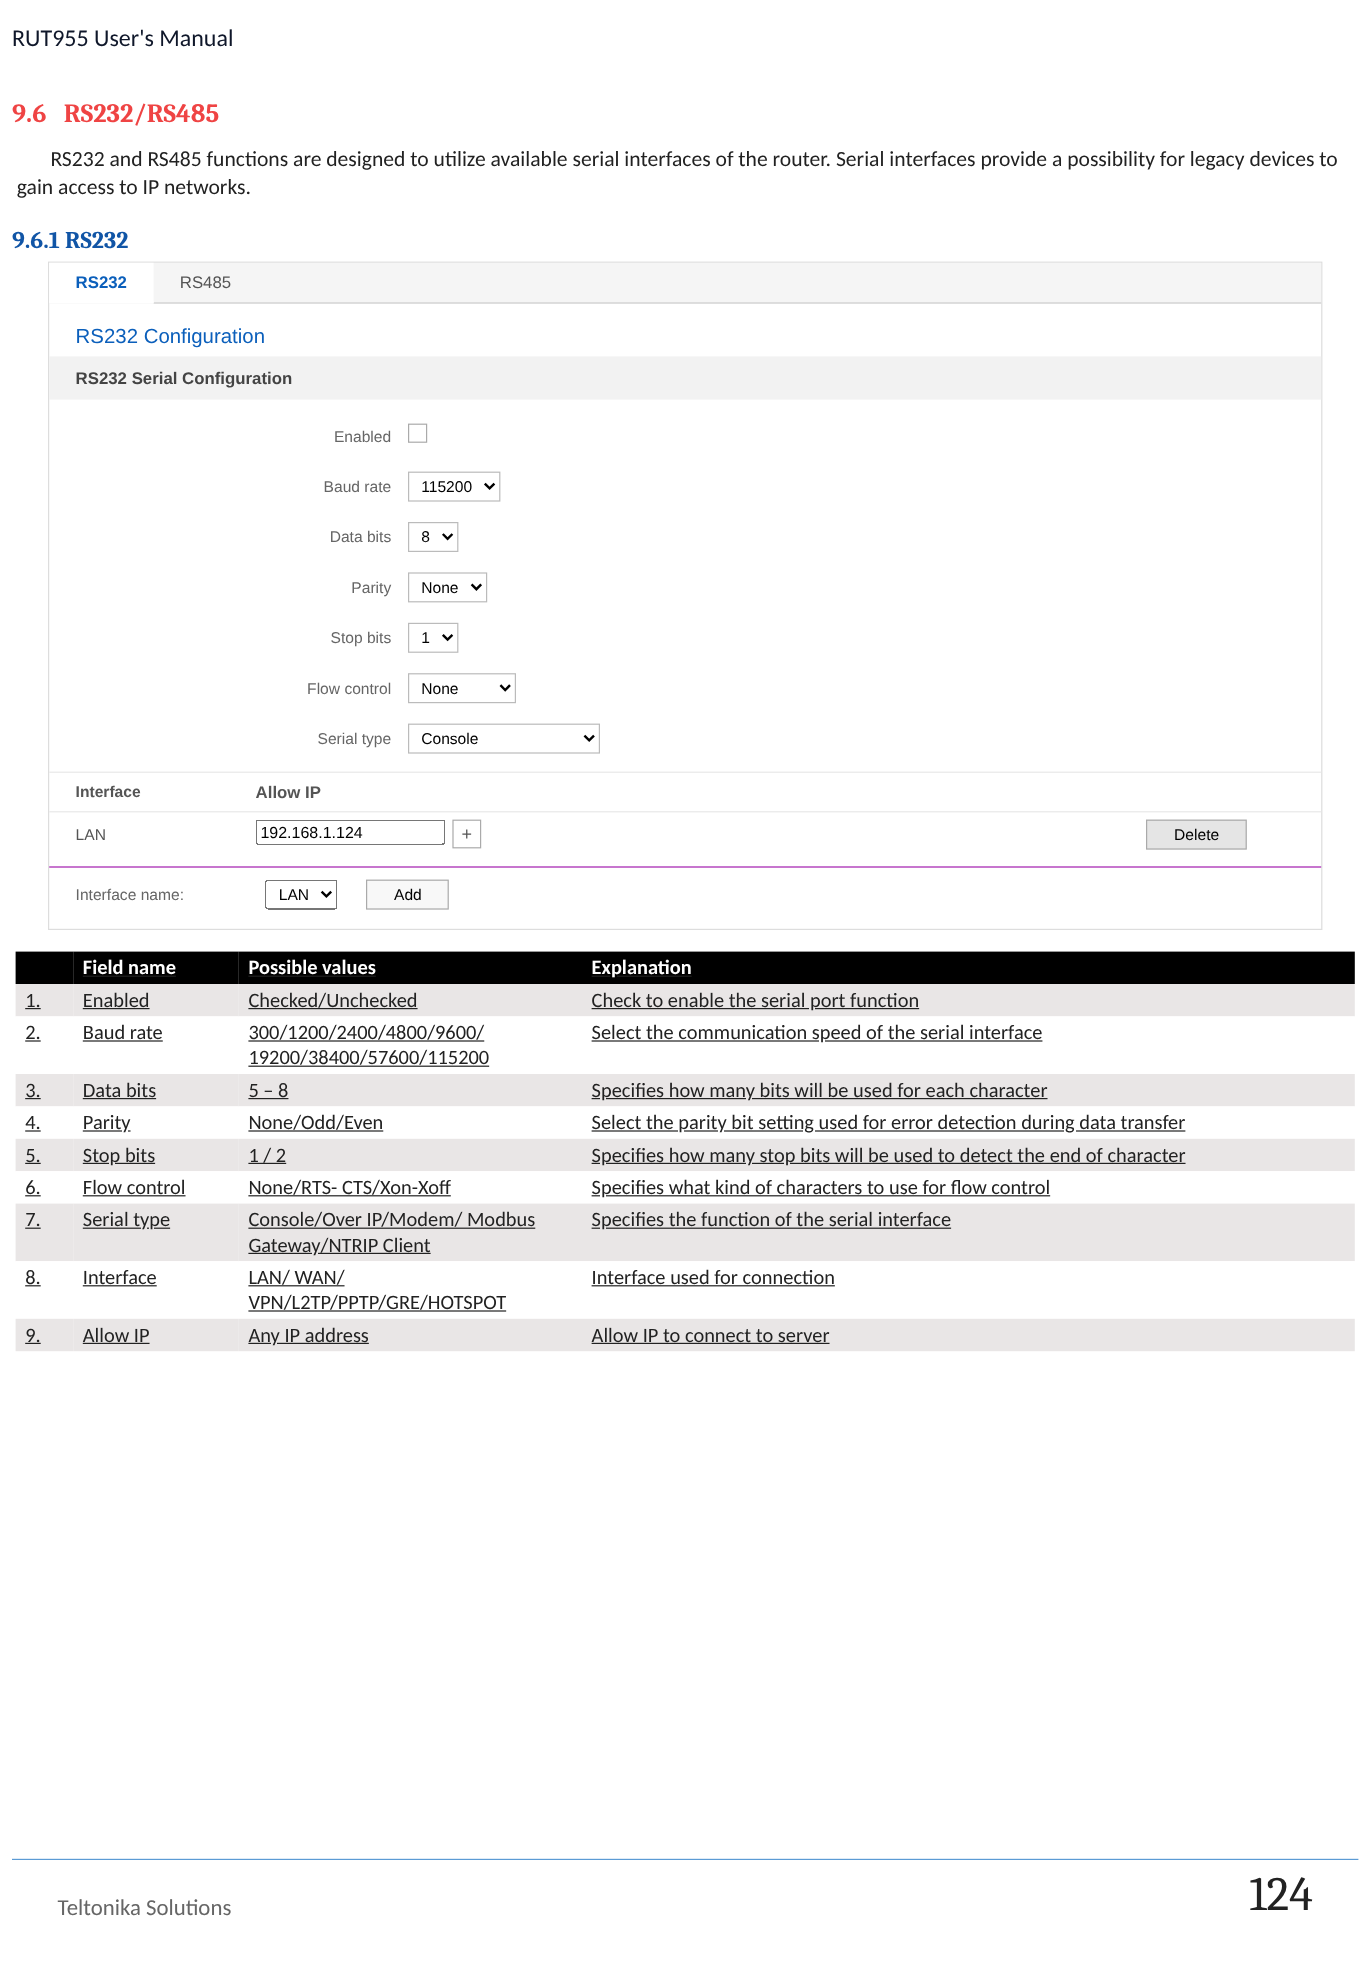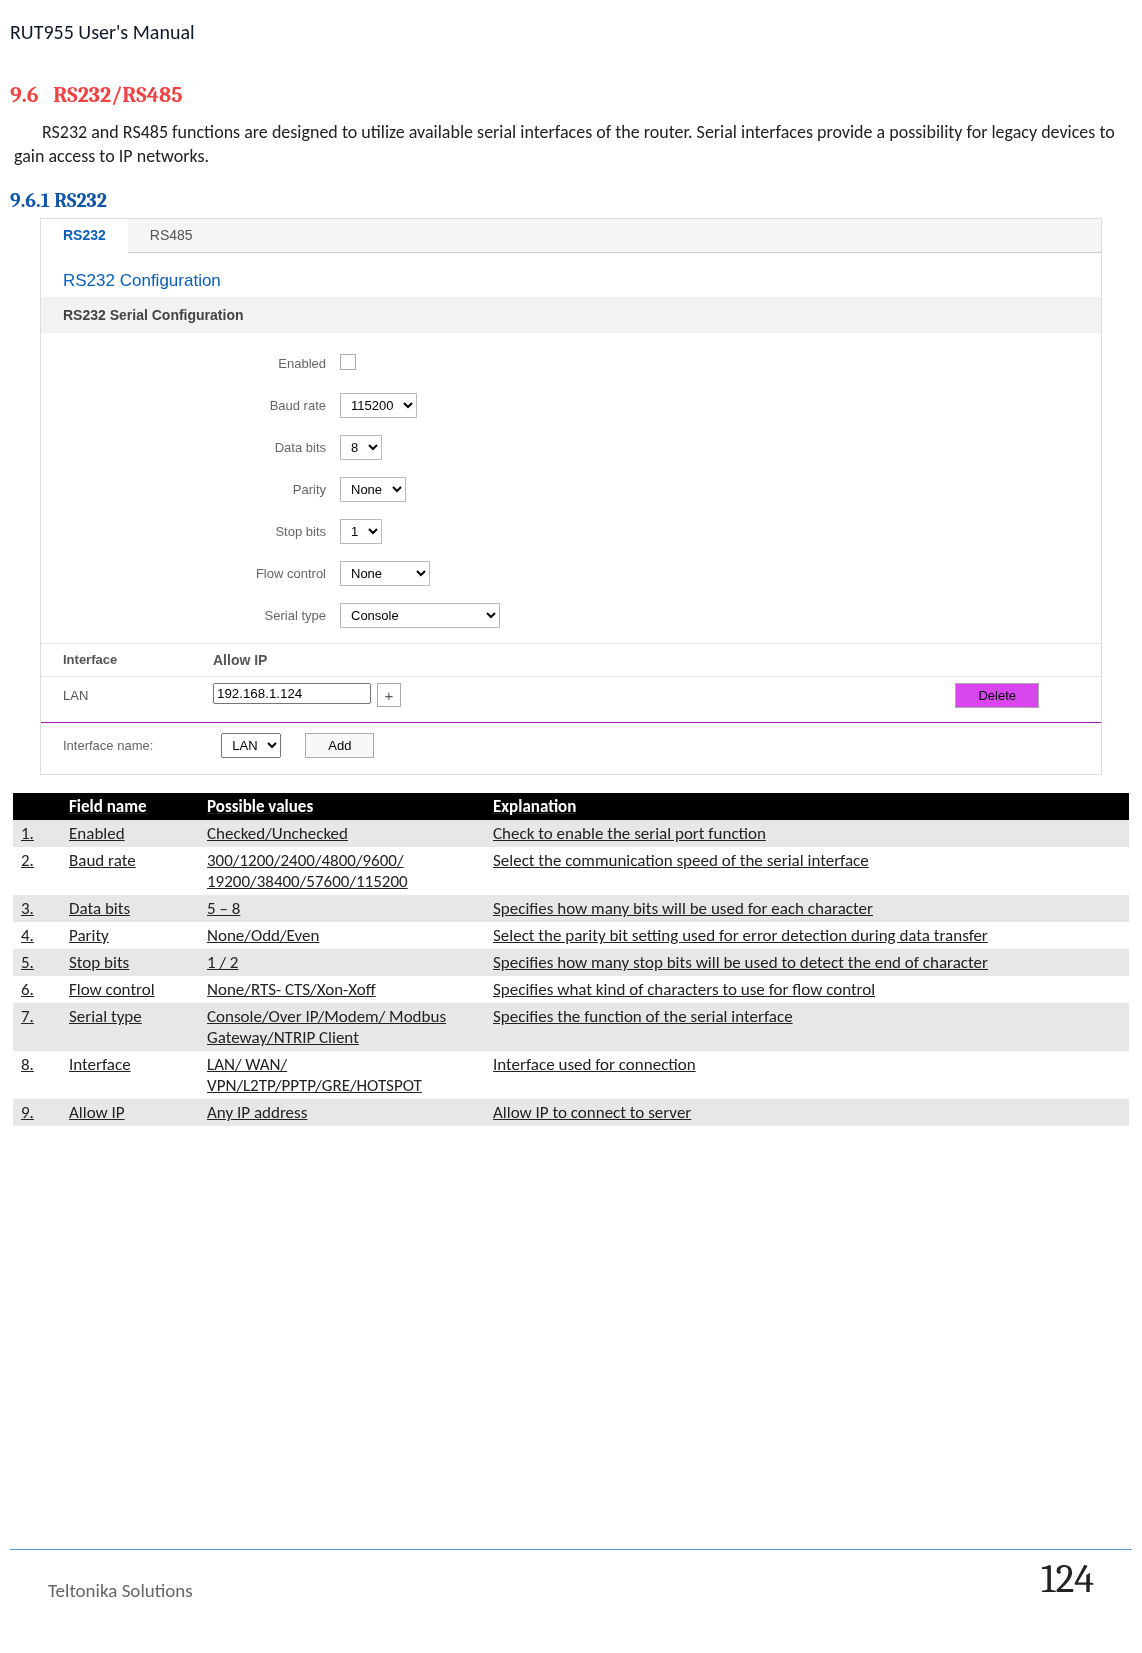--- a/index.html
+++ b/index.html
@@ -58,21 +58,21 @@
   .frow { display:flex; align-items:center; height:42px;}
   .flabel { width:285px; text-align:right; padding-right:14px; font-size:13px; color:#666;}
   .fval select, .fval input[type=text] { font-size:13px; padding:3px 6px; border:1px solid #bbb; background:#fff;}
   .chk { width:14px; height:14px; border:1px solid #aaa; display:inline-block;}
   .iheader { display:flex; padding: 8px 22px; font-weight:bold; font-size:14px; color:#555; border-top:1px solid #e8e8e8;}
   .irow { display:flex; align-items:center; padding: 6px 22px 14px 22px; border-top:1px solid #e8e8e8;}
   .col1 { width:150px; font-size:13px;}
   .col2 { width:190px;}
   .col2 input { width:150px;}
   .plus { border:1px solid #aaa; width:22px; height:22px; display:flex; align-items:center; justify-content:center; font-size:15px; margin-left:6px; cursor:pointer;}
-  .delbtn { margin-left:auto; margin-right:40px; border:1px solid #aaa; padding:4px 22px; font-size:13px; background:#d946ef;}
+  .delbtn { margin-left:auto; margin-right:40px; border:1px solid #aaa; padding:4px 22px; font-size:13px; background:#e5e5e5;}
   .addrow { display:flex; align-items:center; padding: 10px 22px 16px 22px; border-top:1px solid #a21caf; font-size:13px; color:#666;gap:14px;}
   .addrow select{ font-size:13px; padding:3px 6px; margin:0 10px 0 6px;}
   .addbtn { border:1px solid #aaa; padding:4px 22px; font-size:13px; background:#f8f8f8;}
 
   table.desc { border-collapse: collapse; width: calc(100% - 6px); margin: 4px 3px 0 3px; font-size:17px;text-decoration:underline;}
   table.desc th { background:#000; color:#fff; text-align:left; padding:3px 8px; font-weight:bold;}
   table.desc th.numcol { width:32px;}
   table.desc th.fcol { width:122px;}
   table.desc th.pcol { width:270px;}
   table.desc td { padding:3px 8px; vertical-align:top;}

